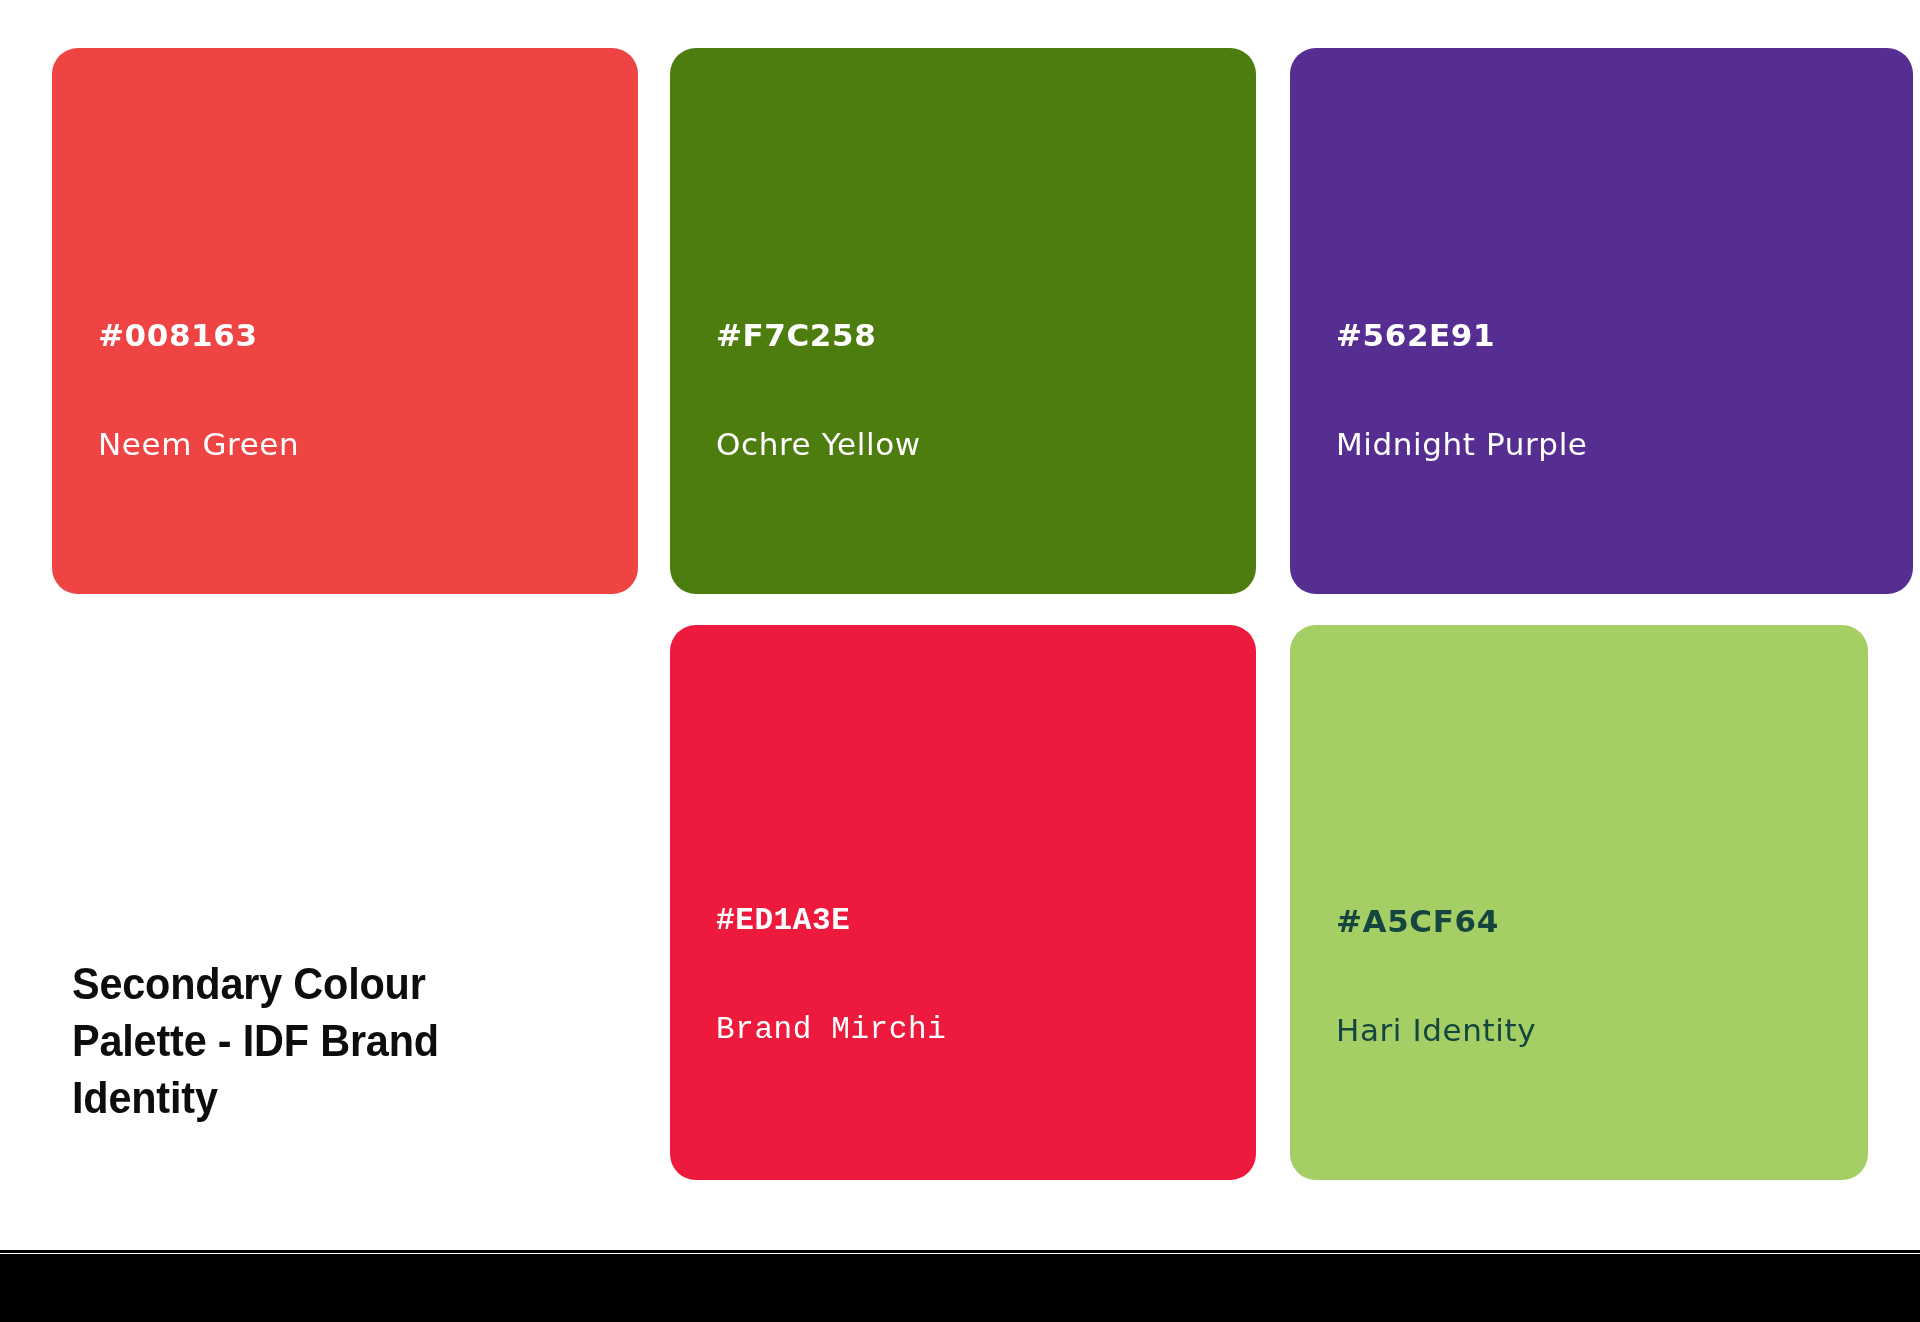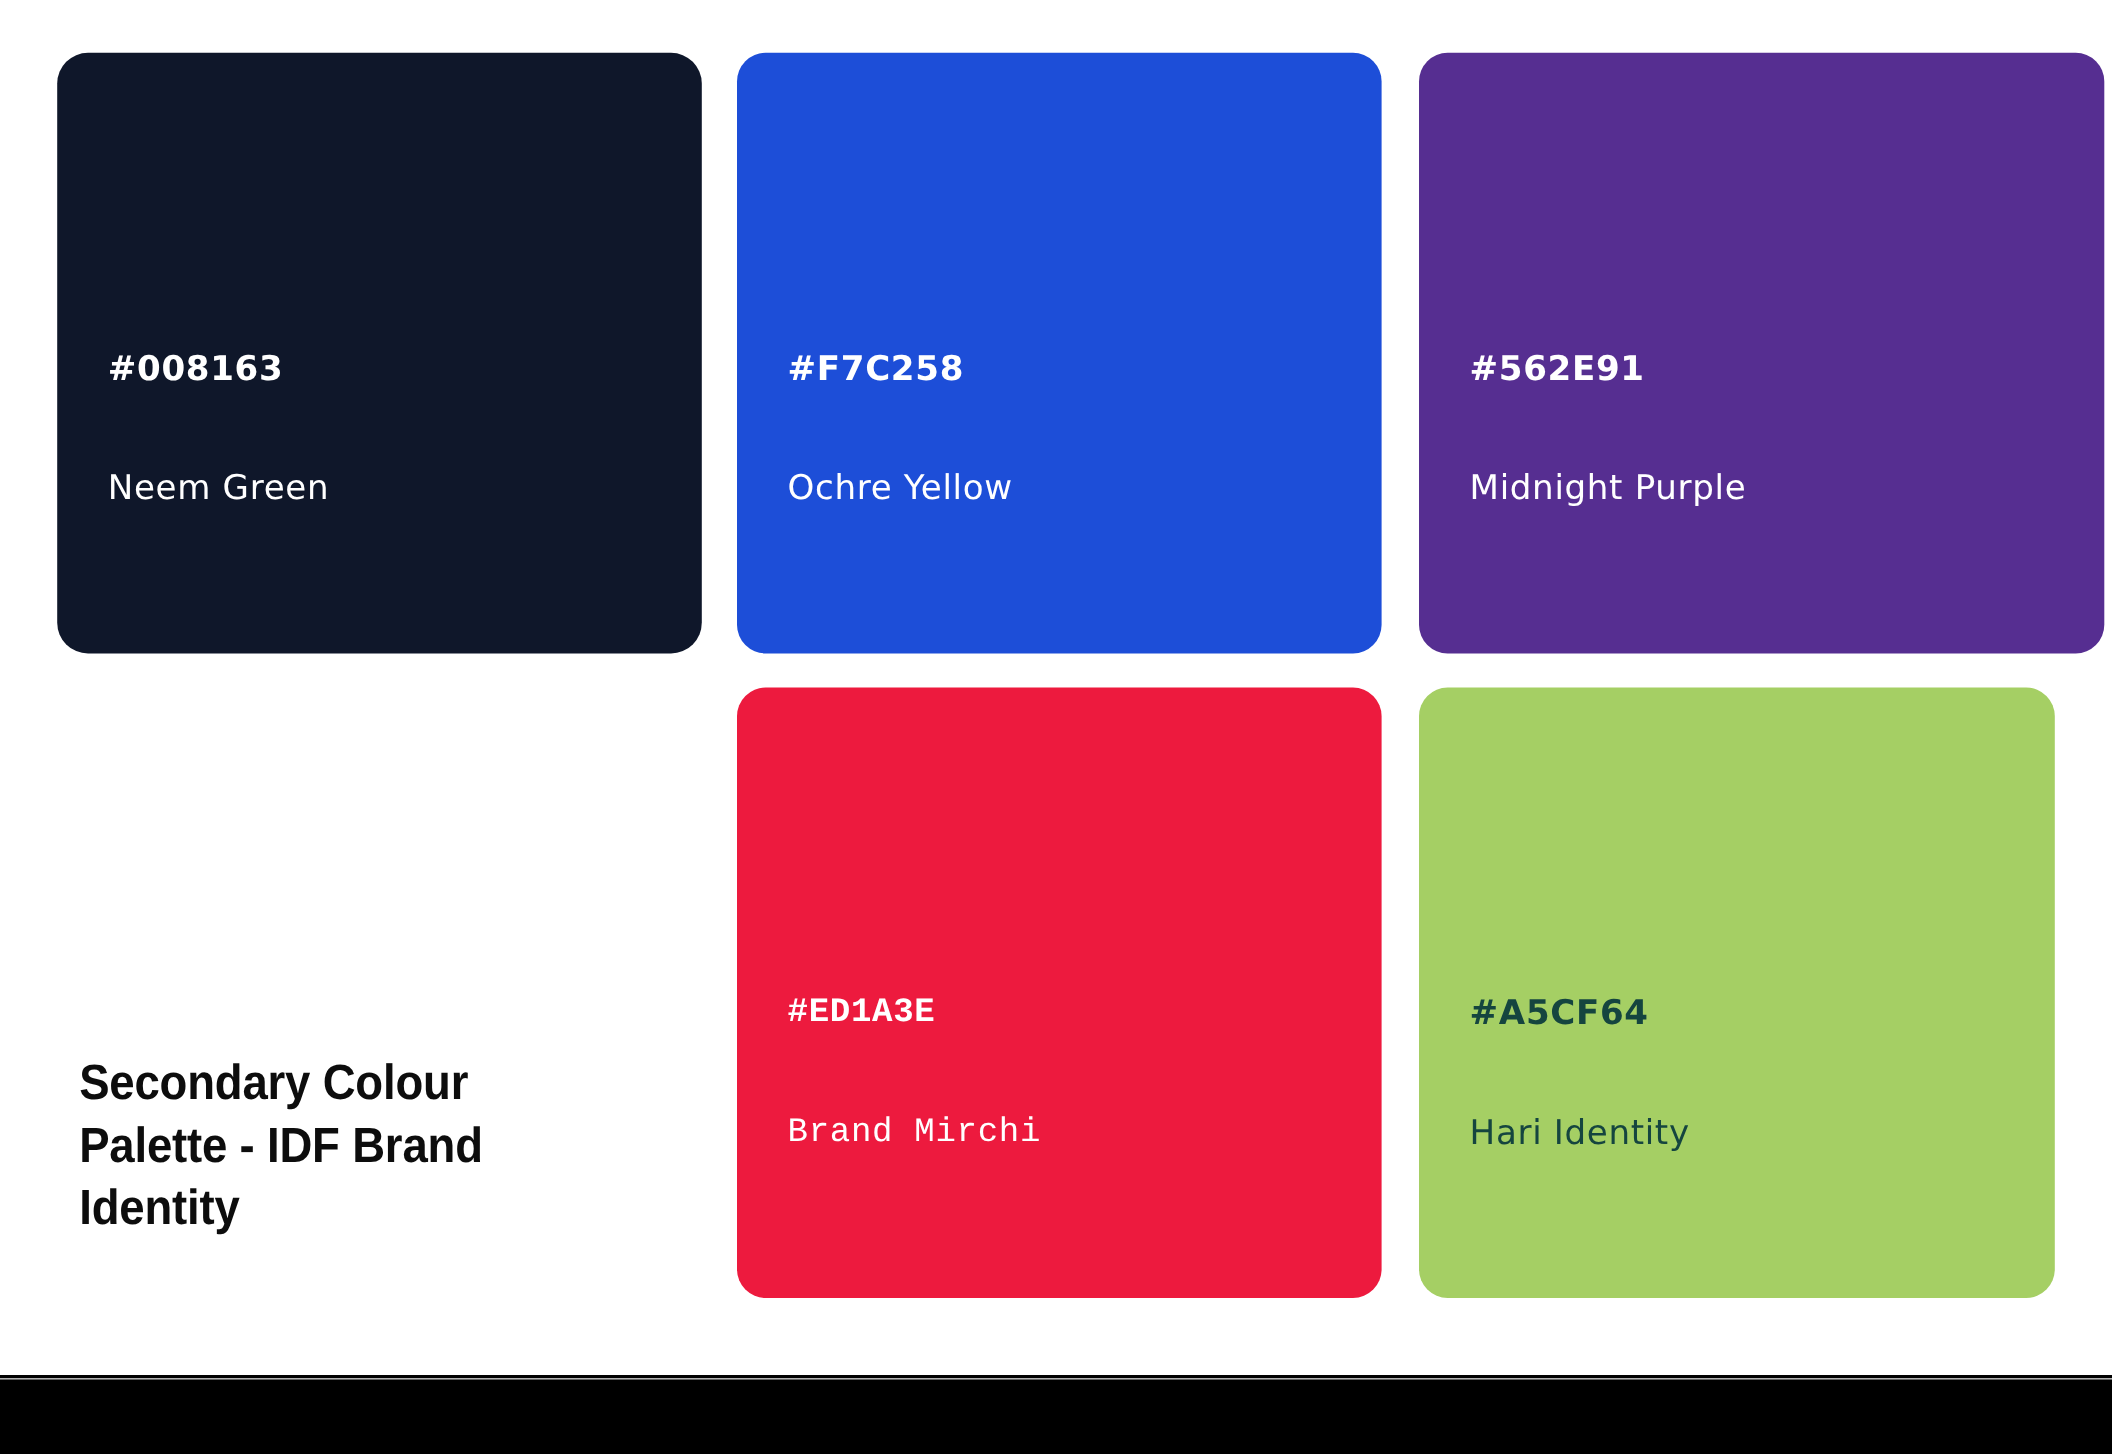--- a/index.html
+++ b/index.html
@@ -93,28 +93,28 @@
     width: 1920px;
     height: 3px;
     background: #000000;
   }
 </style>
 </head>
 <body>
 
 <div id="slide" style="background: rgb(255, 255, 255);">
 
-  <div class="swatch" id="sw-0" style="background: #0f172a; border-radius: 28px;">
+  <div class="swatch" id="sw-0" style="background: #ef4444;">
     <div class="swatch-label" style="color: rgb(255, 255, 255);">
       <span class="hex">#008163</span>
       <span class="nm">Neem Green</span>
     </div>
   </div>
 
-  <div class="swatch" id="sw-1" style="background: #1d4ed8;">
+  <div class="swatch" id="sw-1" style="background: #4d7c0f;">
     <div class="swatch-label" style="color: rgb(255, 255, 255);">
       <span class="hex">#F7C258</span>
       <span class="nm">Ochre Yellow</span>
     </div>
   </div>
 
   <div class="swatch" id="sw-2" style="background: rgb(86, 46, 145);">
     <div class="swatch-label" style="color: rgb(255, 255, 255);">
       <span class="hex">#562E91</span>
       <span class="nm">Midnight Purple</span>

